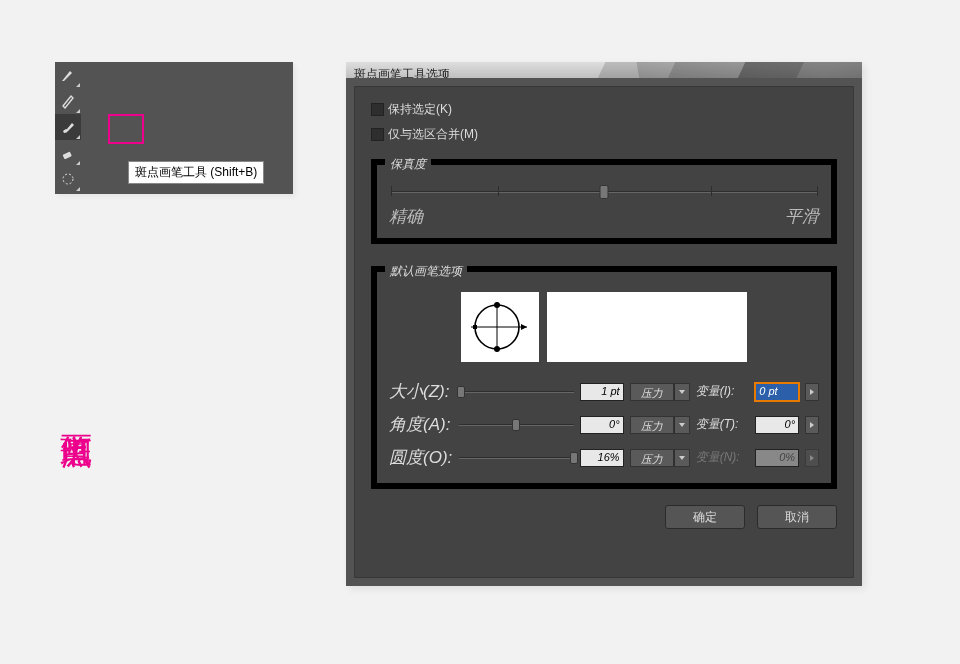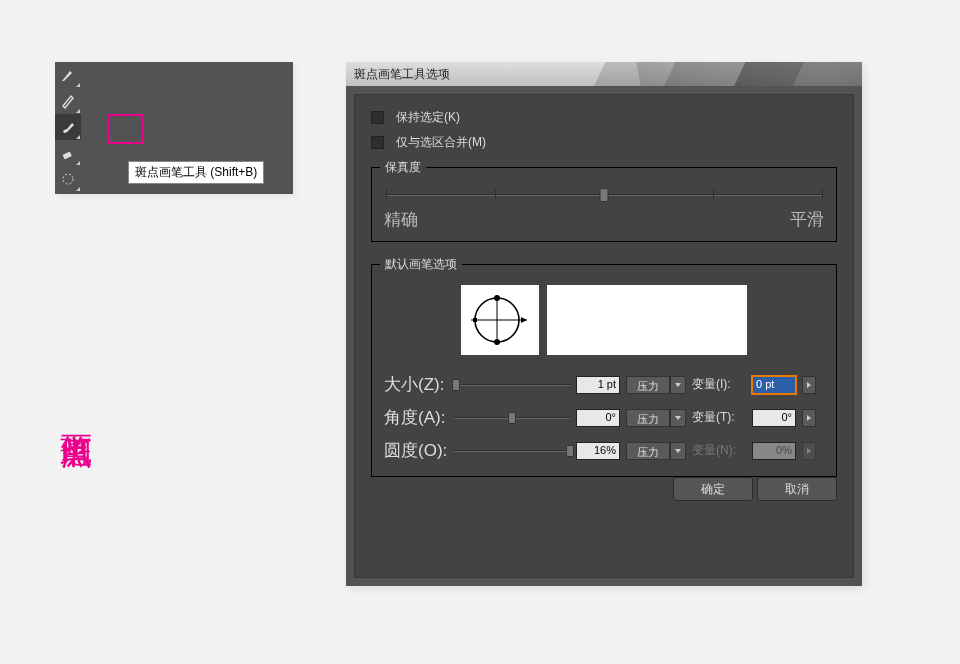--- a/index.html
+++ b/index.html
@@ -91,21 +91,21 @@
     top: 62px;
     width: 516px;
     height: 524px;
     background: #535353;
     box-shadow: 3px 3px 8px rgba(0,0,0,0.08);
     display: flex;
     flex-direction: column;
   }
   .dialog-header {
     position: relative;
-    height: 24px;
+    height: 16px;
     background: linear-gradient(#dedede, #c0c0c0);
     color: #222;
     font-size: 12px;
     padding: 4px 8px;
     overflow: hidden;
     font-family: Liberation Serif, serif;
   }
   .dialog-header .bg-deco {
     position: absolute;
     right: -40px; top: -60px;
@@ -128,35 +128,36 @@
     flex: 1;
     margin: 8px;
     padding: 14px 16px 12px 16px;
     position: relative;
     border: 1px solid #383838;
   }
 
   .checkbox-row {
     display: flex;
     align-items: center;
-    gap: 12px;
+    gap: 4px;
     margin-bottom: 8px;
     color: #ddd;
   }
   .checkbox {
     width: 13px; height: 13px;
     background: #2e2e2e;
     border: 1px solid #222;
   }
 
   .fieldset {
-    border: 1px solid #000000;
+    border: 6px solid #000000;
     margin-top: 16px;
     padding: 14px 12px 10px 12px;
     position: relative;
+    font-style: italic;
   }
   .fieldset-legend {
     position: absolute;
     top: -9px;
     left: 8px;
     background: #434343;
     padding: 0 5px;
     color: #ddd;
     font-size: 12px;
   }
@@ -294,21 +295,22 @@
     border-left: 4px solid #ccc;
     border-right: none;
   }
   .var-label { width: 54px; font-size: 12px; }
   .var-label.disabled { color: #777; }
 
   
   .dialog-footer {
     display: flex;
     justify-content: flex-end;
-    gap: 4px;
+    gap: 12px;
+    margin-top: 16px;
   }
   .dlg-btn {
     width: 80px; height: 24px;
     background: #555;
     border: 1px solid #2b2b2b;
     color: #ddd;
     font-size: 12px;
     display: flex; align-items: center; justify-content: center;
     border-radius: 3px;
   }

